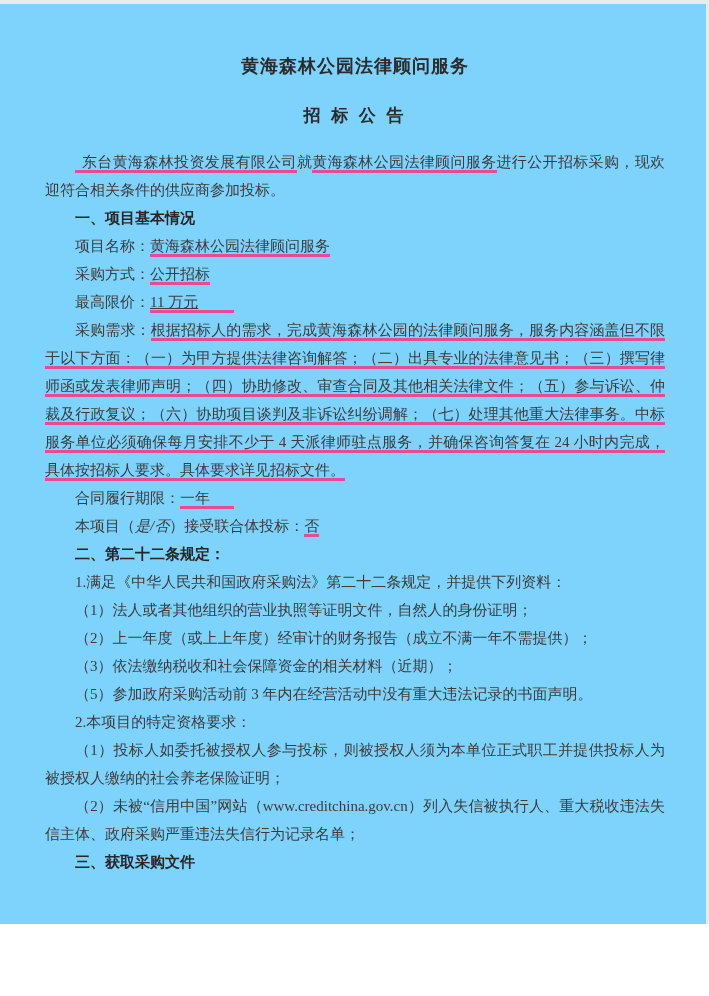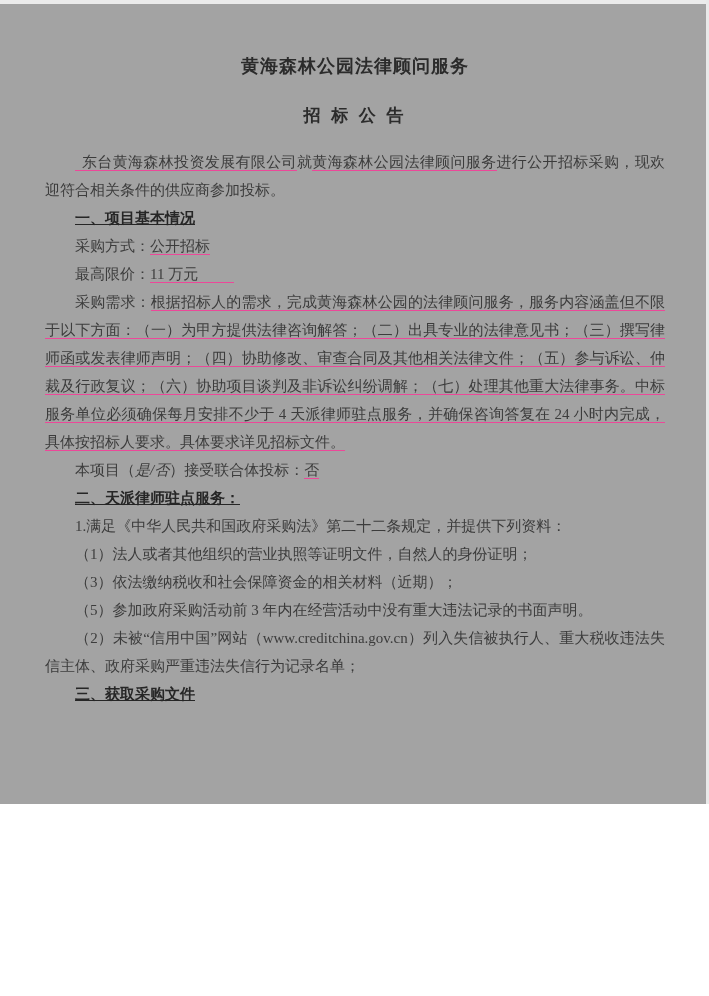--- a/index.html
+++ b/index.html
@@ -1,20 +1,20 @@
 <!DOCTYPE html>
 <html><head>
 <meta charset="utf-8">
 <style>
   html, body { margin: 0; padding: 0; background: #ffffff; }
   .page {
     position: relative;
     width: 709px;
-    height: 804px;
-    background: #a3a3a3;
+    height: 924px;
+    background: #7dd3fc;
     overflow: hidden;
     font-family: "Liberation Serif", "DejaVu Serif", serif;
     font-size: 15px;
     line-height: 28px;
     color: #3c3c3c;
   }
   .edge-top {
     position: absolute; top: 0; left: 0; right: 0; height: 4px;
     background: #ebebeb;
   }
@@ -49,63 +49,67 @@
     text-align: center;
     letter-spacing: 3px;
   }
   p { margin: 0; }
   .para { text-indent: 2em; }
   .first-para { margin-top: 18px; }
   .h {
     font-family: "Liberation Sans", "DejaVu Sans", sans-serif;
     font-weight: bold;
     color: #262626;
-    text-decoration: underline;
   }
-  .u { border-bottom: 1px solid #ec4899; }
+  .u { border-bottom: 3px solid #ec4899; }
   .pad-lead { padding-left: 7px; }
-  .pad-tail-lg { padding-right: 36px; }
+  .pad-tail-lg { padding-right: 36px; text-decoration: underline; }
   .pad-tail-sm { padding-right: 24px; }
   em.opt { font-style: italic; margin-top: 47px; }
 </style>
 </head>
 <body>
 
 <div class="page">
   <div class="edge-top"></div>
   <div class="edge-right"></div>
 
   <div class="content">
 
     <h1 class="doc-title">黄海森林公园法律顾问服务</h1>
 
     <h2 class="doc-subtitle">招 标 公 告</h2>
 
     <p class="para first-para"><span class="u pad-lead">东台黄海森林投资发展有限公司</span><span>就</span><span class="u">黄海森林公园法律顾问服务</span><span>进行公开招标采购，现欢迎符合相关条件的供应商参加投标。</span></p>
 
     <p class="para h">一、项目基本情况</p>
 
+    <p class="para"><span>项目名称：</span><span class="u">黄海森林公园法律顾问服务</span></p>
 
     <p class="para"><span>采购方式：</span><span class="u">公开招标</span></p>
 
     <p class="para"><span>最高限价：</span><span class="u pad-tail-lg">11 万元</span></p>
 
     <p class="para"><span>采购需求：</span><span class="u">根据招标人的需求，完成黄海森林公园的法律顾问服务，服务内容涵盖但不限于以下方面：（一）为甲方提供法律咨询解答；（二）出具专业的法律意见书；（三）撰写律师函或发表律师声明；（四）协助修改、审查合同及其他相关法律文件；（五）参与诉讼、仲裁及行政复议；（六）协助项目谈判及非诉讼纠纷调解；（七）处理其他重大法律事务。中标服务单位必须确保每月安排不少于 4 天派律师驻点服务，并确保咨询答复在 24 小时内完成，具体按招标人要求。具体要求详见招标文件。</span></p>
 
+    <p class="para"><span>合同履行期限：</span><span class="u pad-tail-sm">一年</span></p>
 
     <p class="para"><span>本项目（</span><em class="opt">是/否</em><span>）接受联合体投标：</span><span class="u">否</span></p>
 
-    <p class="para h">二、天派律师驻点服务：</p>
+    <p class="para h">二、第二十二条规定：</p>
 
     <p class="para">1.满足《中华人民共和国政府采购法》第二十二条规定，并提供下列资料：</p>
 
     <p class="para">（1）法人或者其他组织的营业执照等证明文件，自然人的身份证明；</p>
+    <p class="para">（2）上一年度（或上上年度）经审计的财务报告（成立不满一年不需提供）；</p>
     <p class="para">（3）依法缴纳税收和社会保障资金的相关材料（近期）；</p>
     <p class="para">（5）参加政府采购活动前 3 年内在经营活动中没有重大违法记录的书面声明。</p>
 
+    <p class="para">2.本项目的特定资格要求：</p>
 
+    <p class="para">（1）投标人如委托被授权人参与投标，则被授权人须为本单位正式职工并提供投标人为被授权人缴纳的社会养老保险证明；</p>
     <p class="para">（2）未被“信用中国”网站（www.creditchina.gov.cn）列入失信被执行人、重大税收违法失信主体、政府采购严重违法失信行为记录名单；</p>
 
     <p class="para h">三、获取采购文件</p>
 
 
   </div>
 </div>
 
 </body></html>

